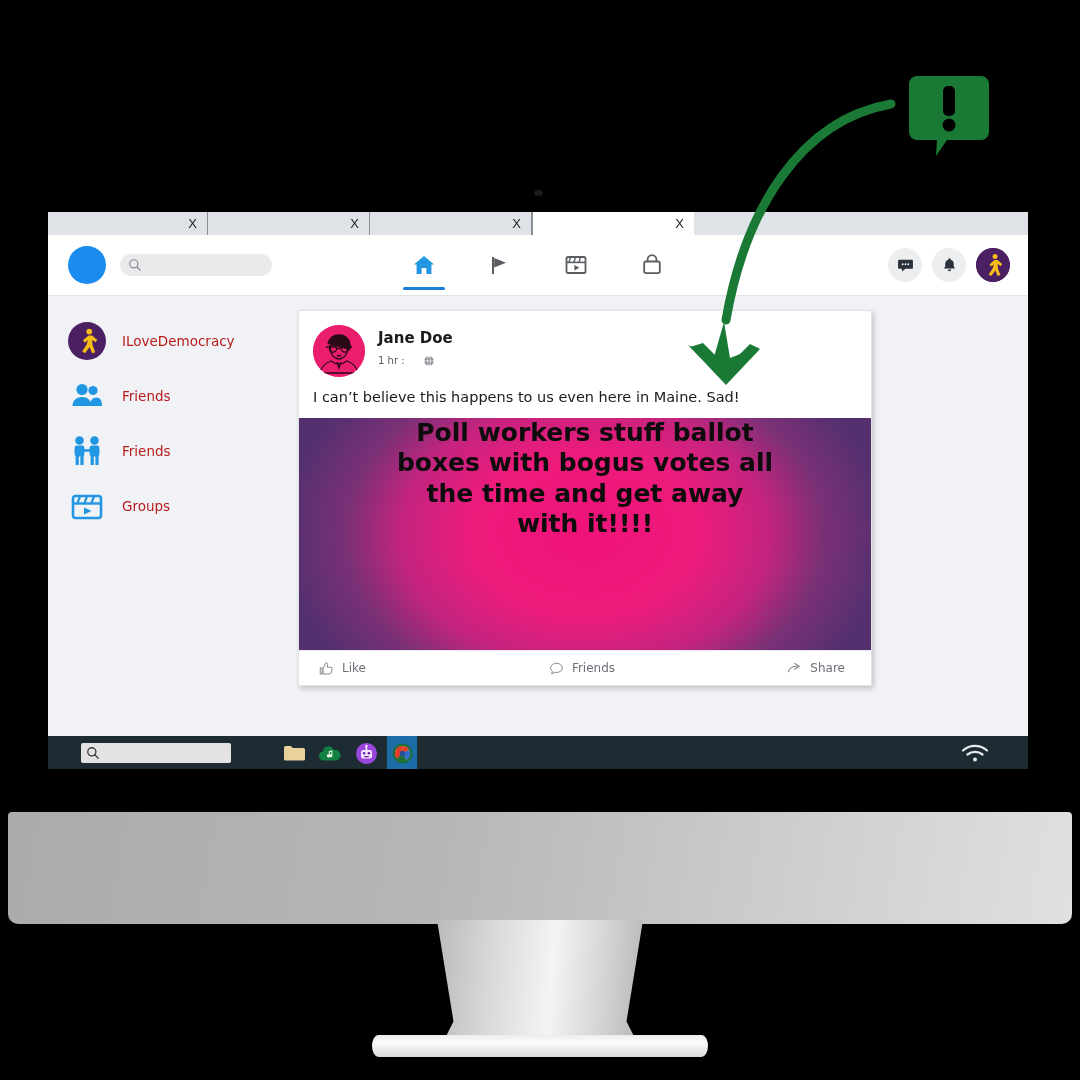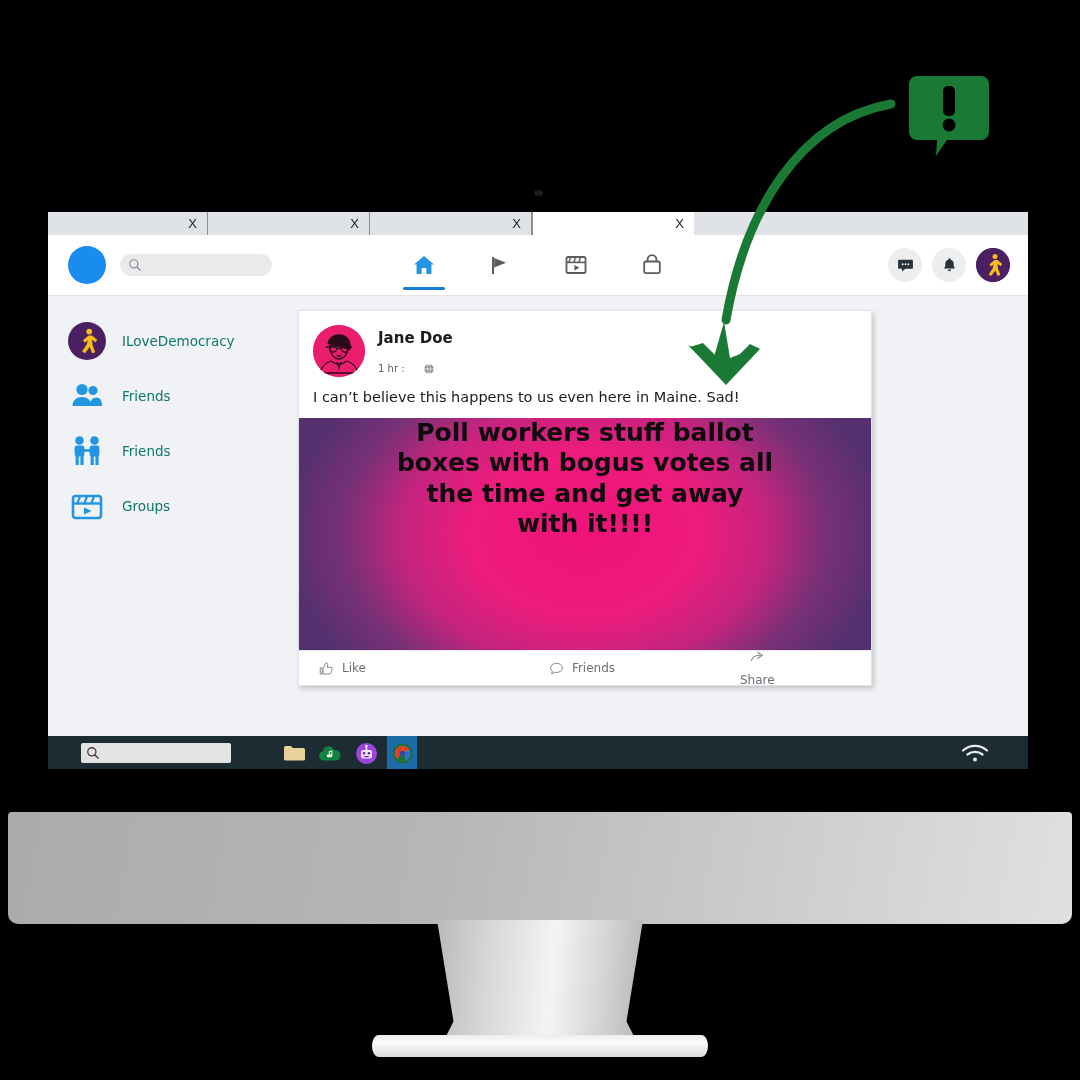--- a/index.html
+++ b/index.html
@@ -46,41 +46,41 @@
 
   #right-icons{position:absolute;right:18px;display:flex;align-items:center;gap:10px;}
   .round-btn{width:34px;height:34px;border-radius:50%;background:#eceef0;display:flex;align-items:center;justify-content:center;}
   #user-avatar-btn{width:34px;height:34px;border-radius:50%;background:#4a2062;display:flex;align-items:center;justify-content:center;overflow:hidden;}
 
   
   #main{display:flex;height:calc(100% - 23px - 60px - 34px);background:#f0f2f5;}
   #sidebar{width:250px;padding-top:22px;box-sizing:border-box;}
   .side-item{display:flex;align-items:center;height:46px;padding-left:20px;margin-bottom:9px;}
   .side-icon{width:38px;height:38px;flex:none;display:flex;align-items:center;justify-content:center;}
-  .side-label{margin-left:16px;font-size:13.5px;color:#0f766e;}
+  .side-label{margin-left:16px;font-size:13.5px;color:#b91c1c;}
 
   #feed{flex:1;padding-top:14px;}
   #post-card{width:572px;margin-left:0px;background:#fff;border:1px solid #e0e2e6;
         box-shadow:2px 3px 5px rgba(0,0,0,.18);}
   #post-head{display:flex;align-items:flex-start;padding:14px 14px 0 14px;}
   #post-avatar{width:52px;height:52px;border-radius:50%;background:#eb1e6e;flex:none;overflow:hidden;position:relative;}
   #post-meta{margin-left:13px;padding-top:4px;}
   #post-author{font-size:15px;font-weight:bold;color:#1b1b1b;}
-  #post-sub{font-size:10px;color:#5a5a5a;margin-top:16px;display:flex;gap:18px;}
+  #post-sub{font-size:10px;color:#5a5a5a;margin-top:8px;display:flex;gap:18px;}
   #post-text{padding:12px 14px 13px 14px;font-size:14.5px;color:#1b1b1b;}
 
   #meme{height:232px;position:relative;
         background:radial-gradient(ellipse 52% 92% at 50% 50%, #ef1279 0%, #ee1b7c 38%, #c3247f 62%, #7b3076 80%, #55306f 100%);
         display:flex;align-items:flex-start;justify-content:center;}
   #meme-text{font-weight:bold;font-size:25px;line-height:1.21;color:#0c0c0c;text-align:center;width:440px;white-space:pre-line;}
 
   #post-actions{height:34px;border-top:1px solid #e6e8eb;display:flex;align-items:center;text-align:center;}
   .action{flex:1;display:flex;align-items:center;justify-content:center;gap:8px;font-size:12px;color:#6b6f76;}
   .action:first-child{justify-content:flex-start;padding-left:20px;}
-  .action:last-child{justify-content:flex-end;padding-right:26px;flex-direction:column;}
+  .action:last-child{justify-content:flex-end;padding-right:26px;}
 
   
   #taskbar{height:34px;background:#1d2c33;display:flex;align-items:center;position:relative;}
   #task-search{margin-left:33px;width:150px;height:20px;background:#e3e3e3;border-radius:2px;
         display:flex;align-items:center;}
   #task-search svg{margin-left:5px;}
   #task-icons{margin-left:48px;display:flex;align-items:center;gap:6px;}
   .task-icon{width:30px;height:34px;display:flex;align-items:center;justify-content:center;}
   .task-icon.active{background:#1c6ca8;}
   #wifi-icon{position:absolute;right:38px;display:flex;align-items:center;}

